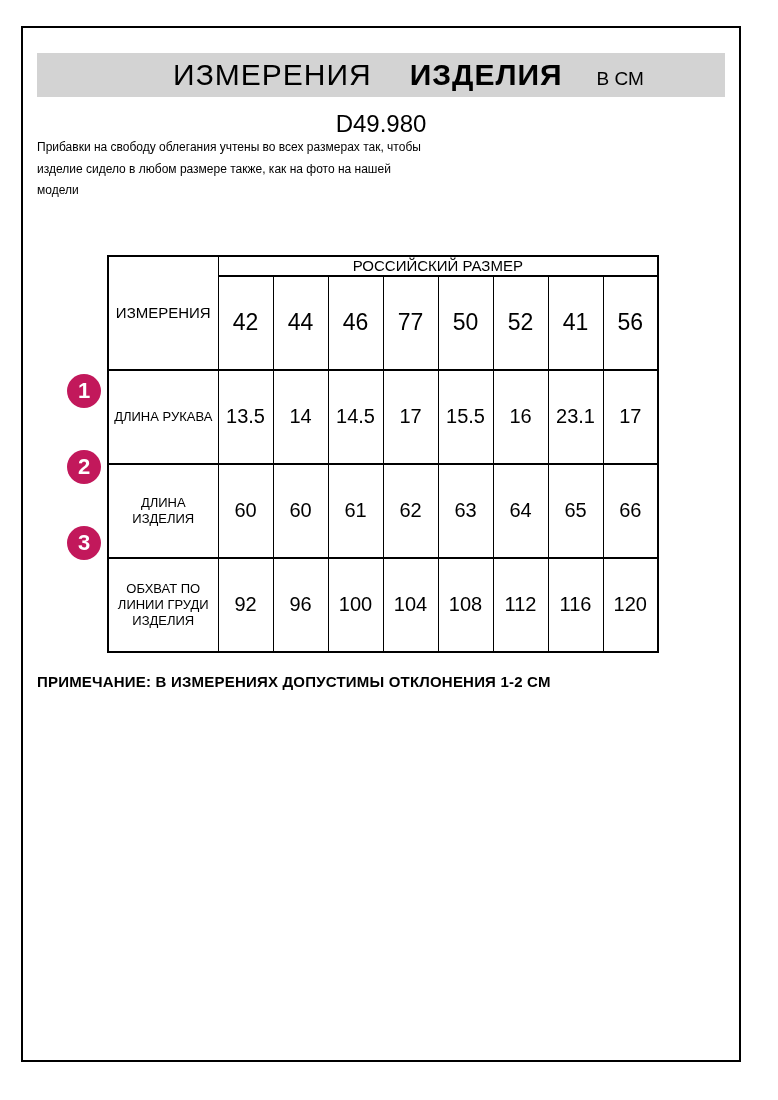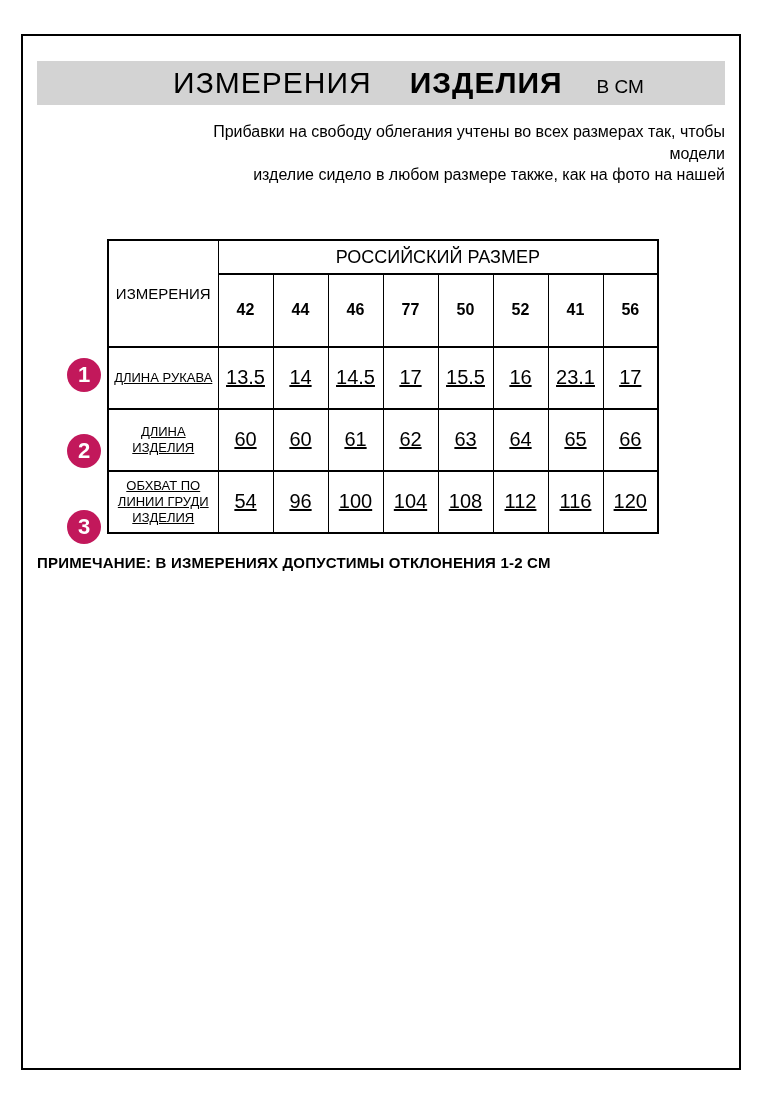--- a/index.html
+++ b/index.html
@@ -4,57 +4,57 @@
 <style>
   :root { --accent:#c2185b; --band:#d3d3d3; --border:#000000; }
   * { box-sizing: border-box; }
   html,body { margin:0; padding:0; }
   body {
     width:778px; height:1100px; background:#ffffff; overflow:hidden;
     font-family:"Liberation Sans", sans-serif; color:#000;
     position:relative;
   }
   .frame {
-    position:absolute; left:21px; top:34px; width:720px; height:1036px;
+    position:absolute; left:21px; top:26px; width:720px; height:1036px;
     border:2px solid var(--border);
     padding:25px 14px 0 14px;
   }
   .band {
     height:44px; background:var(--band);
     text-align:center; line-height:44px; white-space:nowrap;
     padding-left:55px;
   }
   .band .t1 { font-size:30px; letter-spacing:1px; }
   .band .t2 { font-size:30px; font-weight:bold; letter-spacing:1px; margin-left:38px; }
   .band .t3 { font-size:19px; margin-left:34px; }
   .code {
     margin-top:14px; text-align:center; font-size:24px; line-height:26px;
   }
   .intro {
-    margin-top:16px; text-align:right; font-size:16px; line-height:21.5px;
+    margin-top:0; text-align:left; font-size:12px; line-height:21.5px;
   }
   .intro span { display:block; }
   .table-wrap {
     position:relative; margin-left:70px; margin-top:53px; width:550px;
   }
   table {
     border-collapse:collapse; table-layout:fixed; width:550px;
     border:2px solid var(--border);
   }
   td {
     border:2px solid var(--border);
     border-left-width:1px; border-right-width:1px;
     text-align:center; vertical-align:middle; padding:0;
   }
   col.c0 { width:110px; }
   col.cs { width:55px; }
-  td.rp    { height:34px; font-size:18px; line-height:18px; border-bottom-width:1px; }
+  td.rp    { height:20px; font-size:15px; line-height:18px; border-bottom-width:1px; }
   td.corner{ font-size:15px; }
-  tr.row-sizes td { height:73px; font-size:16px; font-weight:bold; }
-  tr.row-data  td { height:62px; font-size:20px;text-decoration:underline; }
+  tr.row-sizes td { height:94px; font-size:23px; font-weight:normal; }
+  tr.row-data  td { height:94px; font-size:20px; }
   tr.row-data td.label { font-size:13px; line-height:16px; padding:0 5px; }
   .badge {
     position:absolute; left:-40px; width:34px; height:34px; border-radius:50%;
     background:var(--accent); color:#fff; font-size:22px; font-weight:bold;
     display:flex; align-items:center; justify-content:center;
   }
   .badge.b1 { top:119px; }
   .badge.b2 { top:195px; }
   .badge.b3 { top:271px; }
   .note {
@@ -64,25 +64,26 @@
 </style>
 </head>
 <body>
 
 <div class="frame">
 
   <div class="band">
     <span class="t1">ИЗМЕРЕНИЯ</span><span class="t2">ИЗДЕЛИЯ</span><span class="t3">В СМ</span>
   </div>
 
+  <div class="code">D49.980</div>
 
   <div class="intro">
     <span>Прибавки на свободу облегания учтены во всех размерах так, чтобы</span>
+    <span>изделие сидело в любом размере также, как на фото на нашей</span>
     <span>модели</span>
-    <span>изделие сидело в любом размере также, как на фото на нашей</span>
   </div>
 
   <div class="table-wrap">
     <div class="badge b1">1</div>
     <div class="badge b2">2</div>
     <div class="badge b3">3</div>
 
     <table>
       <colgroup>
         <col class="c0">
@@ -127,21 +128,21 @@
         <td>60</td>
         <td>61</td>
         <td>62</td>
         <td>63</td>
         <td>64</td>
         <td>65</td>
         <td>66</td>
       </tr>
       <tr class="row-data">
         <td class="label">ОБХВАТ ПО ЛИНИИ ГРУДИ ИЗДЕЛИЯ</td>
-        <td>54</td>
+        <td>92</td>
         <td>96</td>
         <td>100</td>
         <td>104</td>
         <td>108</td>
         <td>112</td>
         <td>116</td>
         <td>120</td>
       </tr>
     </tbody>
       </table>

